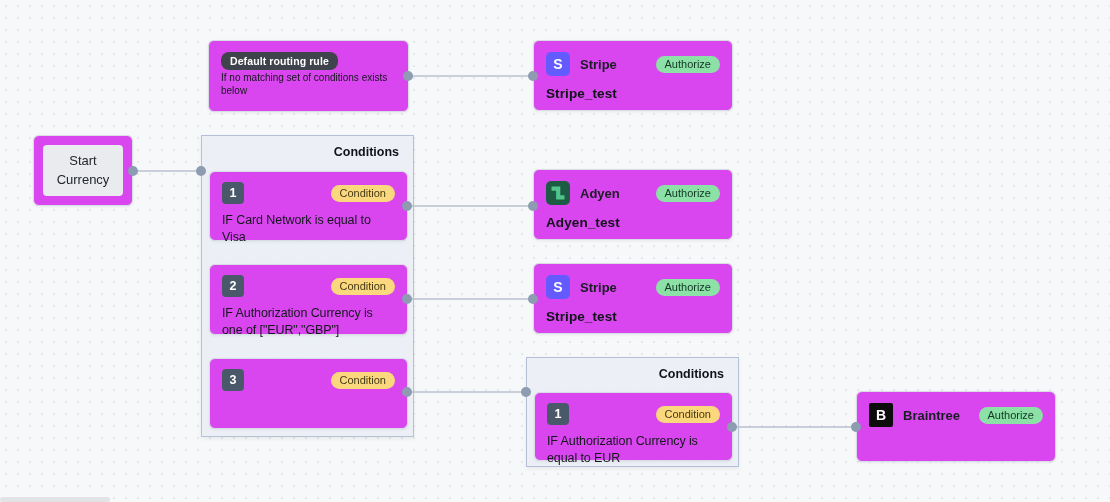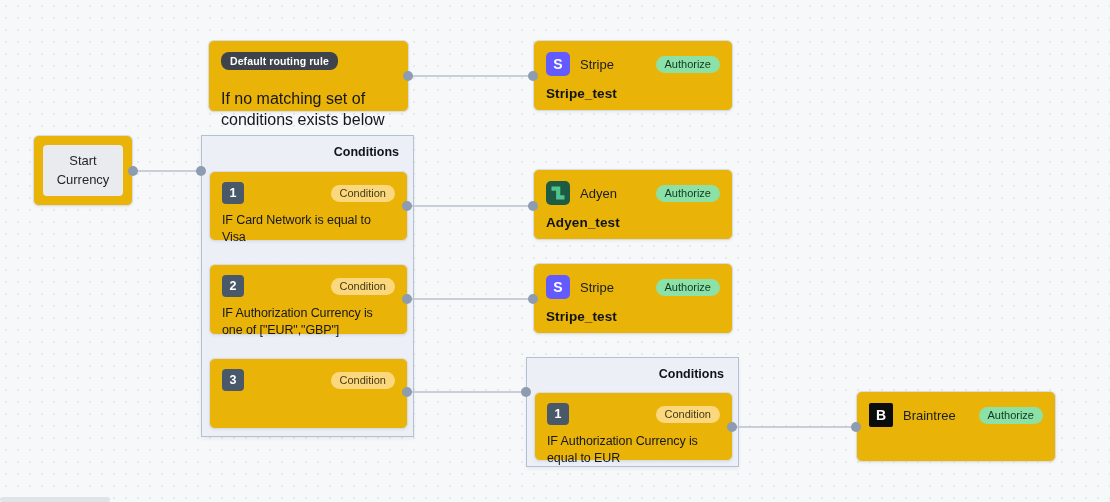--- a/index.html
+++ b/index.html
@@ -9,39 +9,39 @@
     font-family: "Liberation Sans", "DejaVu Sans", sans-serif;
     background-color: #f7f8f9;
     background-image: radial-gradient(circle, #e5e7ea 1.2px, transparent 1.3px);
     background-size: 12px 12px;
     color: #16181d;
   }
   .node { position: absolute; z-index: 2; }
 
   
   .card {
-    background: #eab308;
+    background: #d946ef;
     border: 1px solid #d8dce3;
     border-radius: 6px;
     box-shadow: 0 1px 3px rgba(16,24,40,0.07);
   }
 
   
   .default-rule { left: 208px; top: 40px; width: 201px; height: 72px; padding: 10px 12px; }
   .dark-badge {
     display: inline-block;
     background: #3f434b;
     color: #ffffff;
     font-size: 10.5px;
     font-weight: 600;
     padding: 3px 9px;
     border-radius: 8px;
     letter-spacing: .1px;
   }
-  .default-rule .rule-text { margin-top: 18px; font-size: 16px; line-height: 1.34; color: #14171c; }
+  .default-rule .rule-text { margin-top: 1px; font-size: 10px; line-height: 1.34; color: #14171c; }
 
   
   .start-node { left: 33px; top: 135px; width: 100px; height: 71px; padding: 9px; }
   .start-inner {
     width: 100%; height: 100%;
     background: #e9ebef;
     border-radius: 4px;
     display: flex; flex-direction: column;
     align-items: center; justify-content: center;
     font-size: 13px; line-height: 1.45; color: #23262b;
@@ -88,21 +88,21 @@
   .proc-card { width: 200px; height: 71px; padding: 11px 12px; }
   .proc-header { display: flex; align-items: center; }
   .proc-icon {
     width: 24px; height: 24px; border-radius: 5px;
     display: flex; align-items: center; justify-content: center;
     color: #fff; font-weight: 700; font-size: 14px;
     flex: 0 0 24px;
   }
   .icon-stripe { background: #635bff; }
   .icon-braintree { background: #0c0c0d; border-radius: 2px; }
-  .proc-name { margin-left: 10px; font-size: 13px; font-weight: 400; color: #1a1d23; }
+  .proc-name { margin-left: 10px; font-size: 13px; font-weight: 700; color: #1a1d23; }
   .proc-account { margin-top: 10px; font-size: 13.5px; font-weight: 700; color: #101318; letter-spacing: .1px; }
 
   .pos-stripe-default { left: 533px; top: 40px; }
   .pos-adyen          { left: 533px; top: 169px; }
   .pos-stripe-mid     { left: 533px; top: 263px; }
   .pos-braintree      { left: 856px; top: 391px; }
 
   #wires {
     position: absolute; left: 0; top: 0; z-index: 5;
     pointer-events: none;

